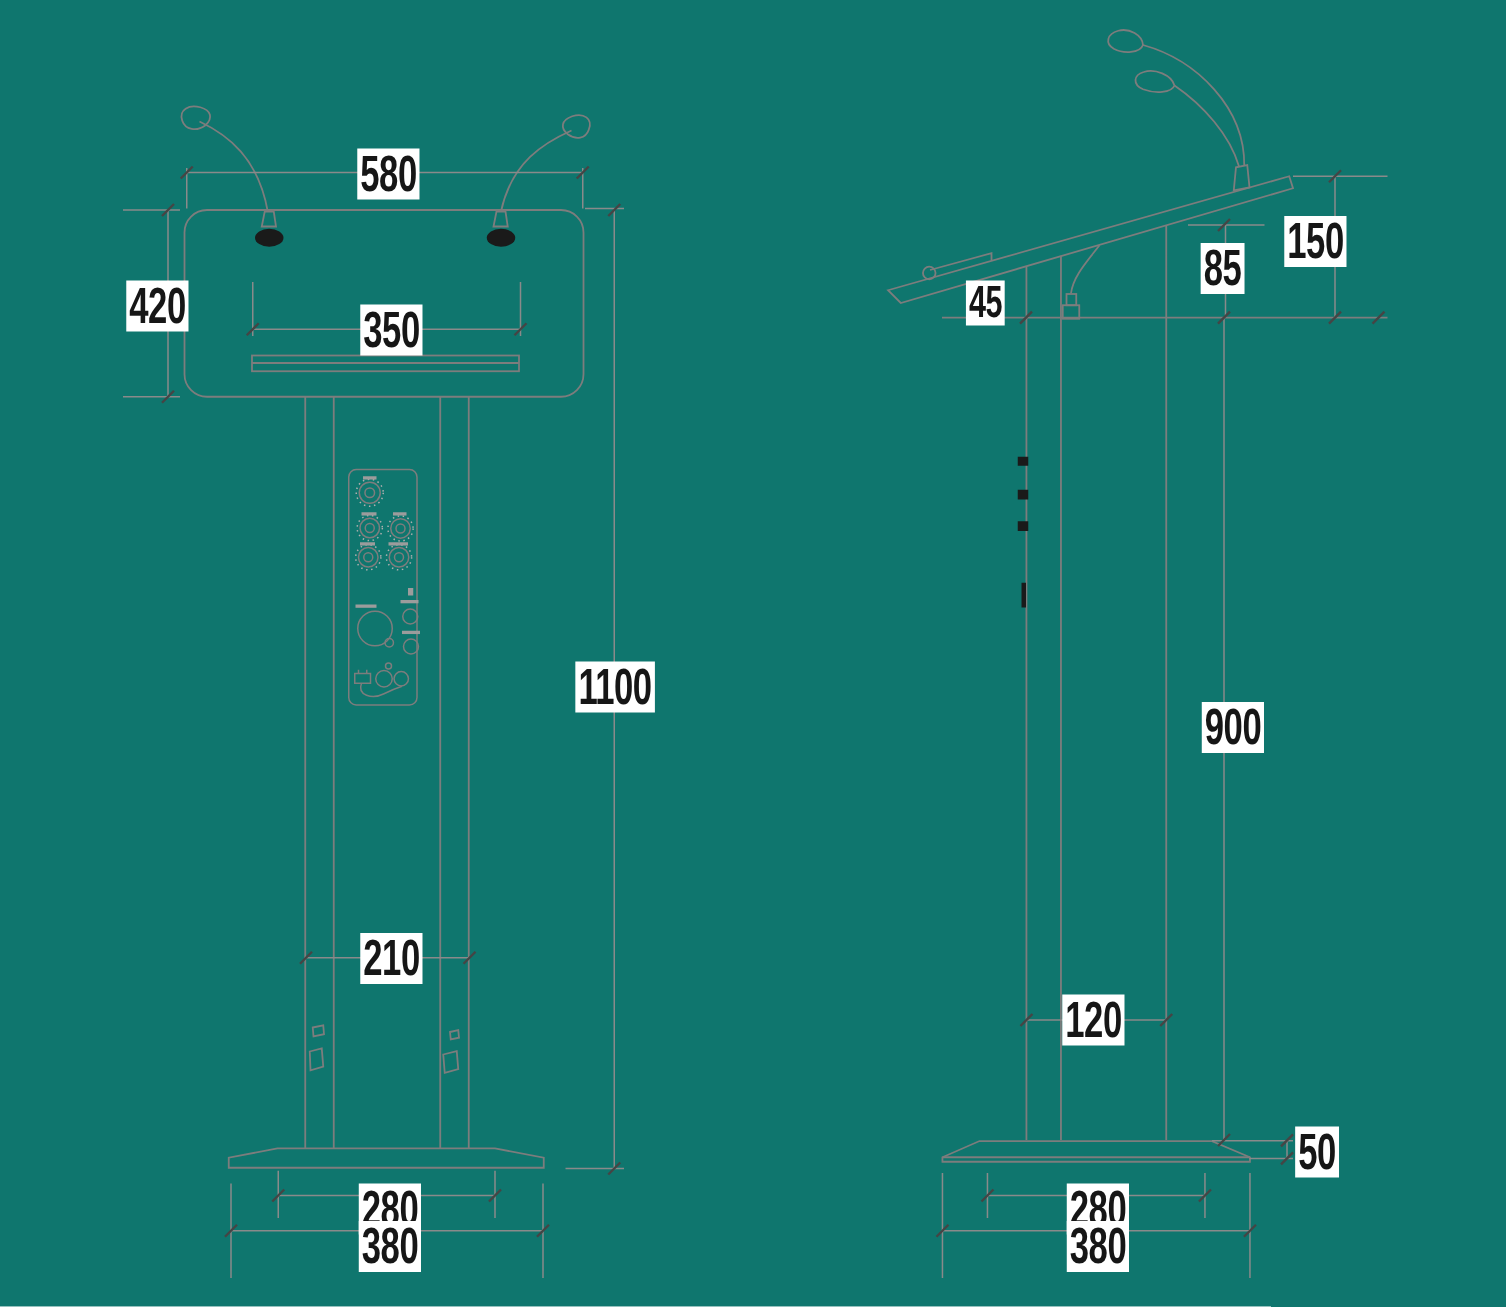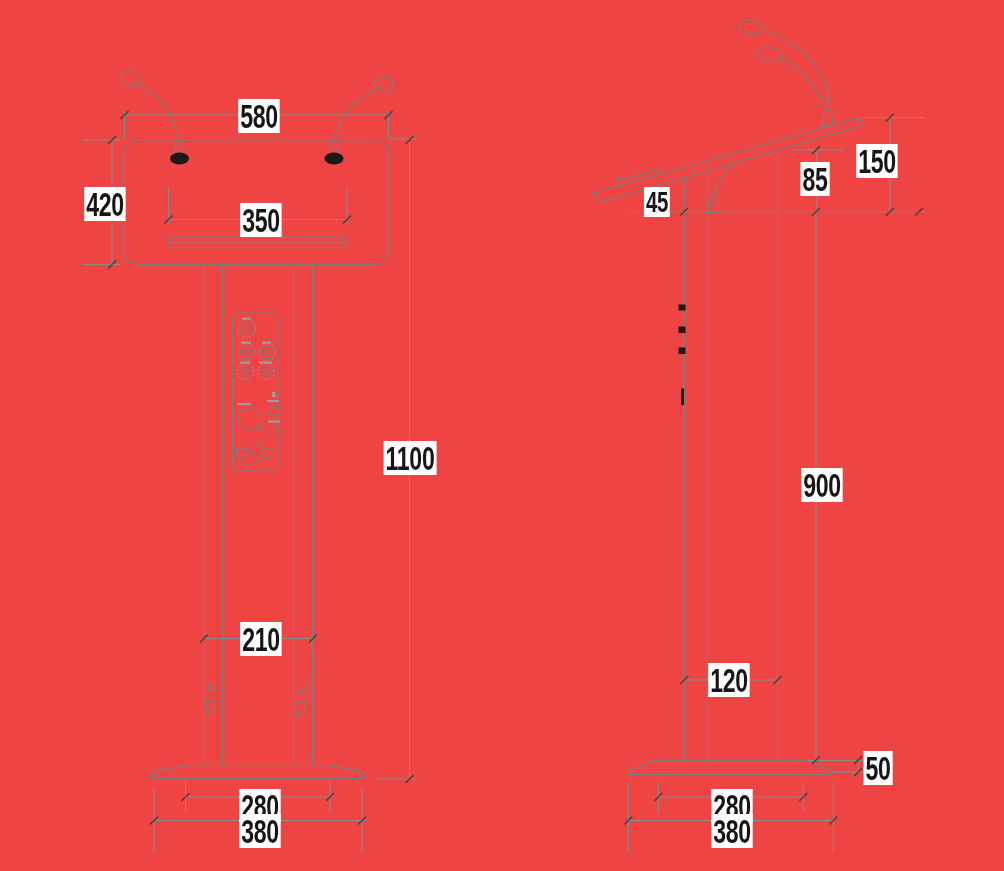--- a/index.html
+++ b/index.html
@@ -1,17 +1,17 @@
 <!DOCTYPE html>
 <html><head>
 <meta charset="utf-8">
 <style>
   html,body{margin:0;padding:0;background:#ffffff;}
   .canvas{
-    position:relative;width:1004px;height:871px;background:#ef4444;
+    position:relative;width:1004px;height:871px;background:#0f766e;
     font-family:"Liberation Sans",sans-serif;overflow:hidden;
   }
   .canvas svg{position:absolute;left:0;top:0;}
   .dim{
     position:absolute;
     transform:translate(-50%,-50%) scaleX(0.68);
     font-weight:700;
     font-size:34px;
     line-height:1;
     letter-spacing:-0.5px;

